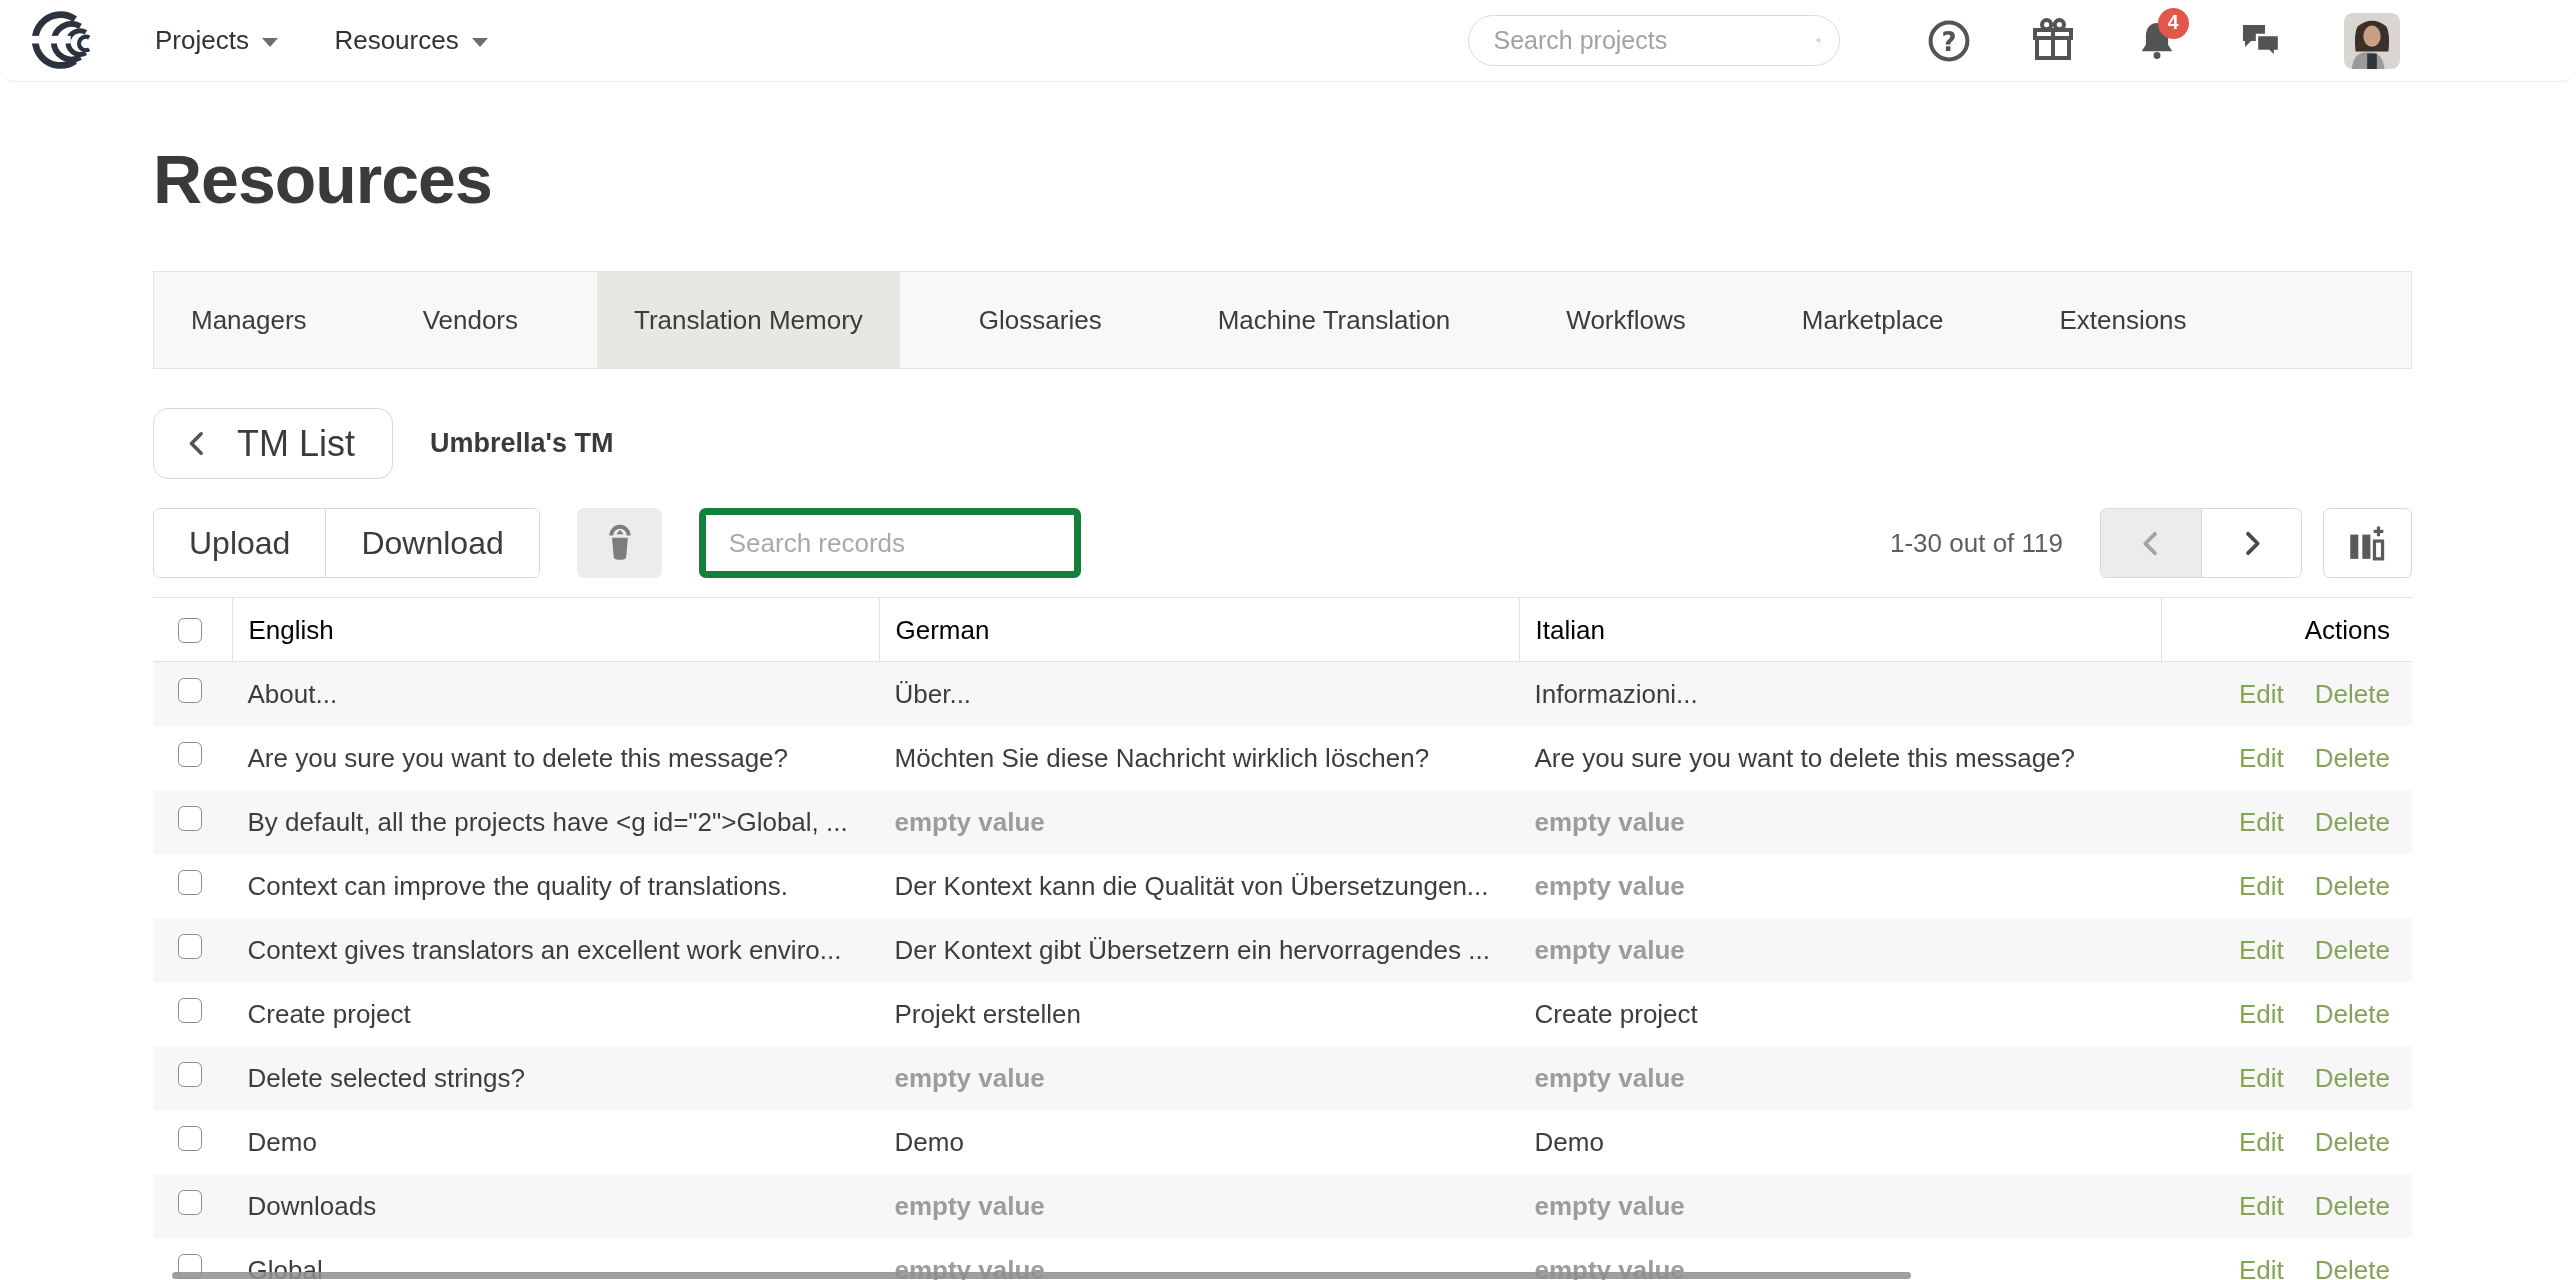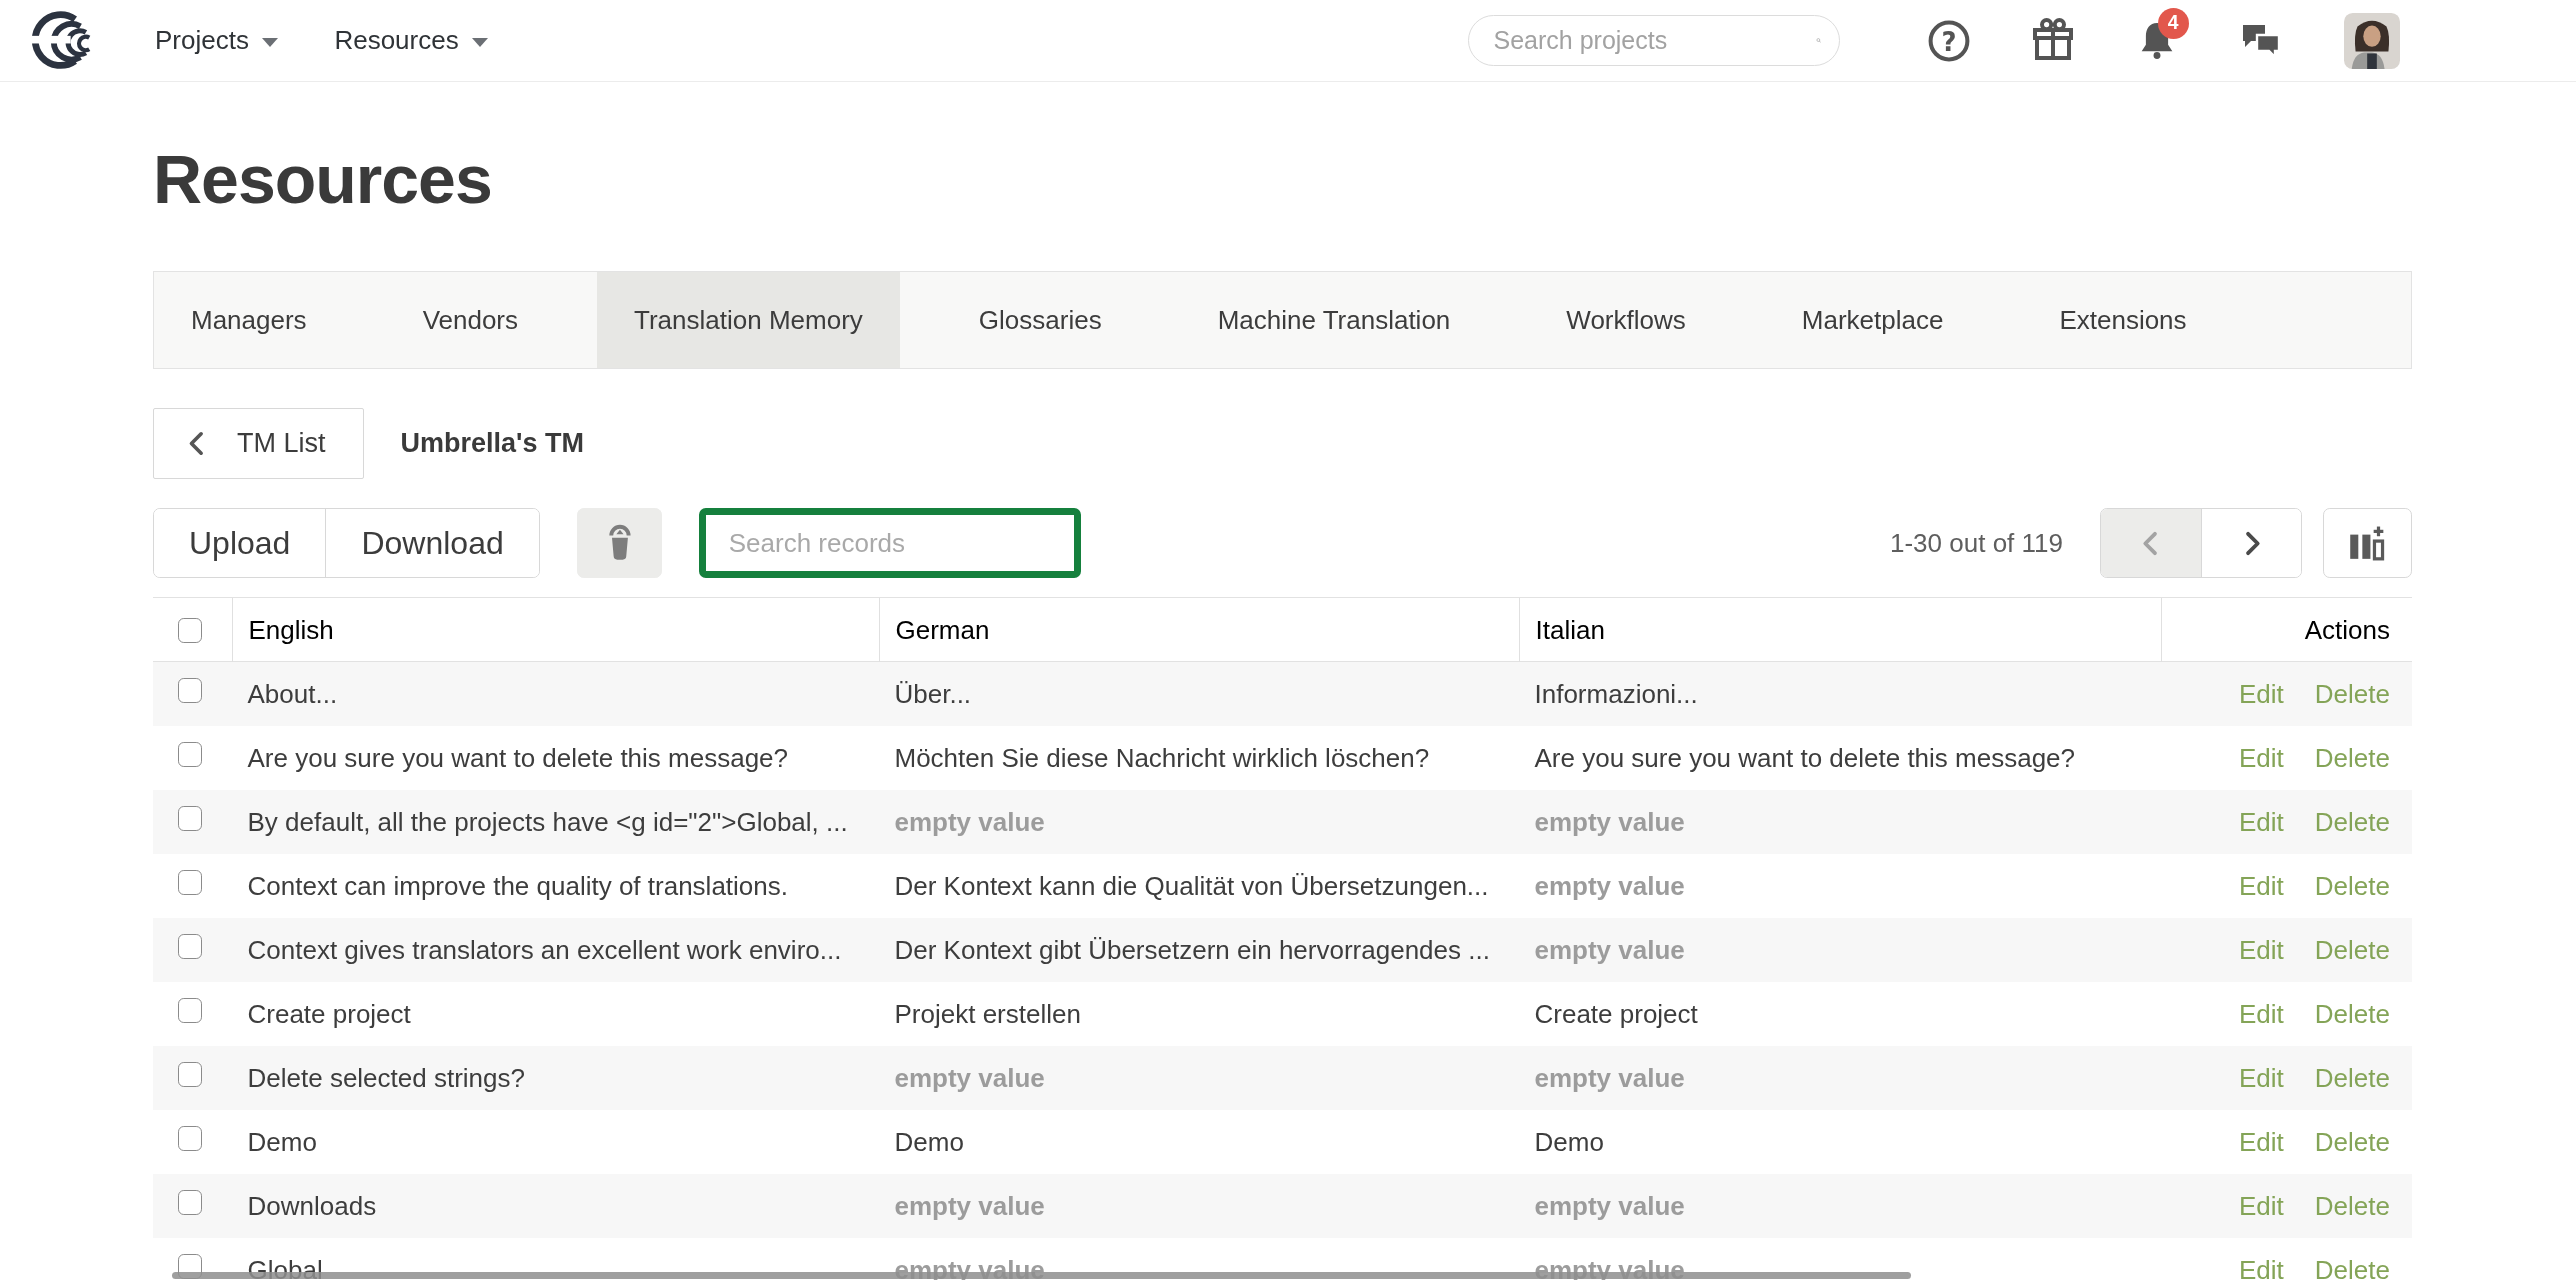--- a/index.html
+++ b/index.html
@@ -7,21 +7,21 @@
   body {
     font-family: "Liberation Sans", "DejaVu Sans", sans-serif;
     color:#3c3c3c;
     width:2576px; height:1281px; overflow:hidden; position:relative;
   }
   #app { width:2576px; height:1281px; position:relative; overflow:hidden; }
 
   
   .navbar {
     height:82px; display:flex; align-items:center;
-    padding:0 176px 0 25px; border-bottom:1px solid #ececec; background:#fff;
+    padding:0 176px 0 25px; border-bottom:1px solid #ececec; background:#fff;border-radius:14px;
   }
   .logo { width:93px; height:75px; display:flex; align-items:center; justify-content:center; cursor:pointer; }
   .nav-menus { display:flex; align-items:center; margin-left:37px; gap:56px; }
   .nav-menu { display:flex; align-items:center; gap:13.5px; font-size:26px; color:#2f3337; cursor:pointer; }
   .caret { width:0; height:0; border-left:8.7px solid transparent; border-right:8.7px solid transparent; border-top:9.7px solid #6b6f74; margin-top:3.9px; }
   .nav-right { margin-left:auto; display:flex; align-items:center;gap:36px; }
   .nav-search {
     width:372px; height:51px; border:1px solid #dcdcdc; border-radius:26px;
     display:flex; align-items:center; padding:0 17.4px 0 25px; margin-right:39px; background:#fff;
   }
@@ -48,22 +48,22 @@
     border:1px solid #e3e3e3; display:flex; align-items:stretch;gap:42px;
   }
   .tab {
     display:flex; align-items:center; padding:0 37px; font-size:26px; color:#3c3c3c; cursor:pointer; white-space:nowrap;
   }
   .tab.active { background:#e7e7e4; }
 
   
   .breadcrumb-row { margin-top:39px; height:71px; display:flex; align-items:center; }
   .back-button {
-    height:71px; border:1px solid #d8d8d8; border-radius:2px; background:#fff;
-    display:flex; align-items:center; gap:25px; padding:0 37px 0 29px; font-size:27px; color:#3c3c3c; cursor:pointer;
+    height:71px; border:1px solid #d8d8d8; border-radius:15px; background:#fff;
+    display:flex; align-items:center; gap:25px; padding:0 37px 0 29px; font-size:36px; color:#3c3c3c; cursor:pointer;
   }
   .tm-name { margin-left:37px; font-size:27px; font-weight:700; color:#3a3a3a; }
 
   
   .toolbar { margin-top:29px; height:70px; display:flex; align-items:center; }
   .btn-group { display:flex; border:1px solid #d8d8d8; border-radius:6.8px; overflow:hidden; background:#fff; height:70px; }
   .btn-group .btn {
     display:flex; align-items:center; padding:0 35px; font-size:32px; color:#3c3c3c;
     background:#fff; border:none; cursor:pointer; font-family:"Liberation Sans", sans-serif;
   }

